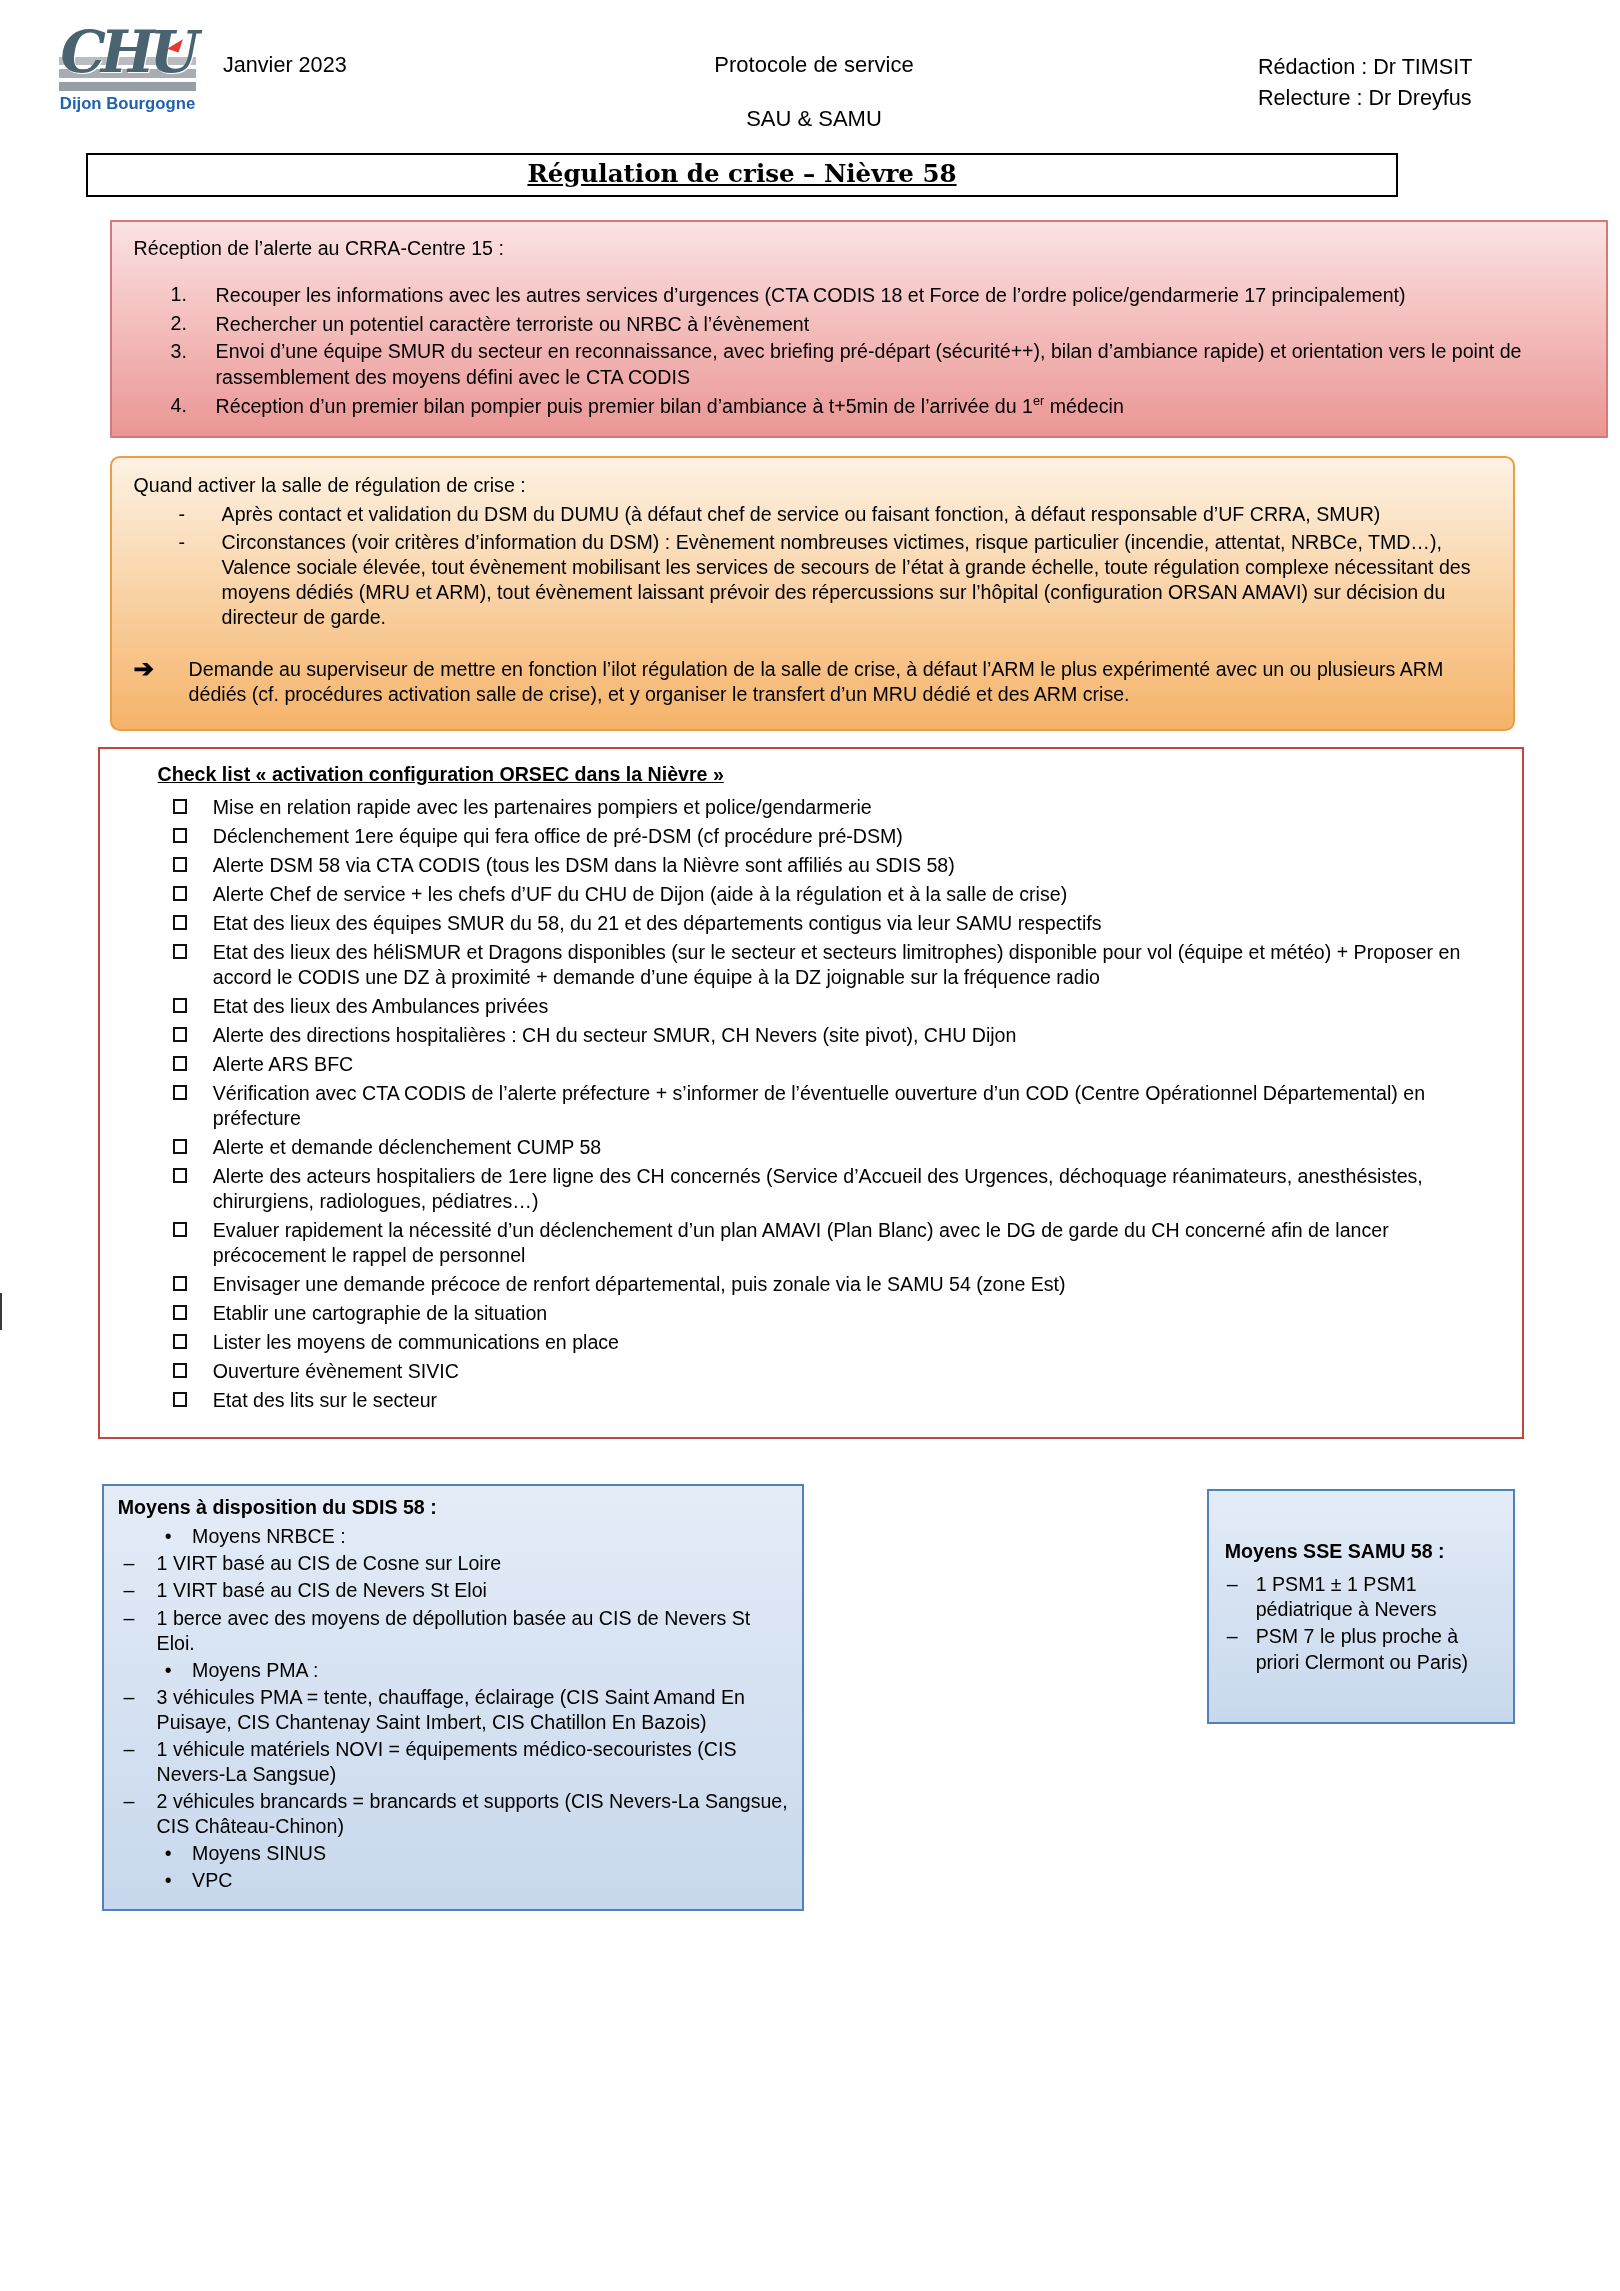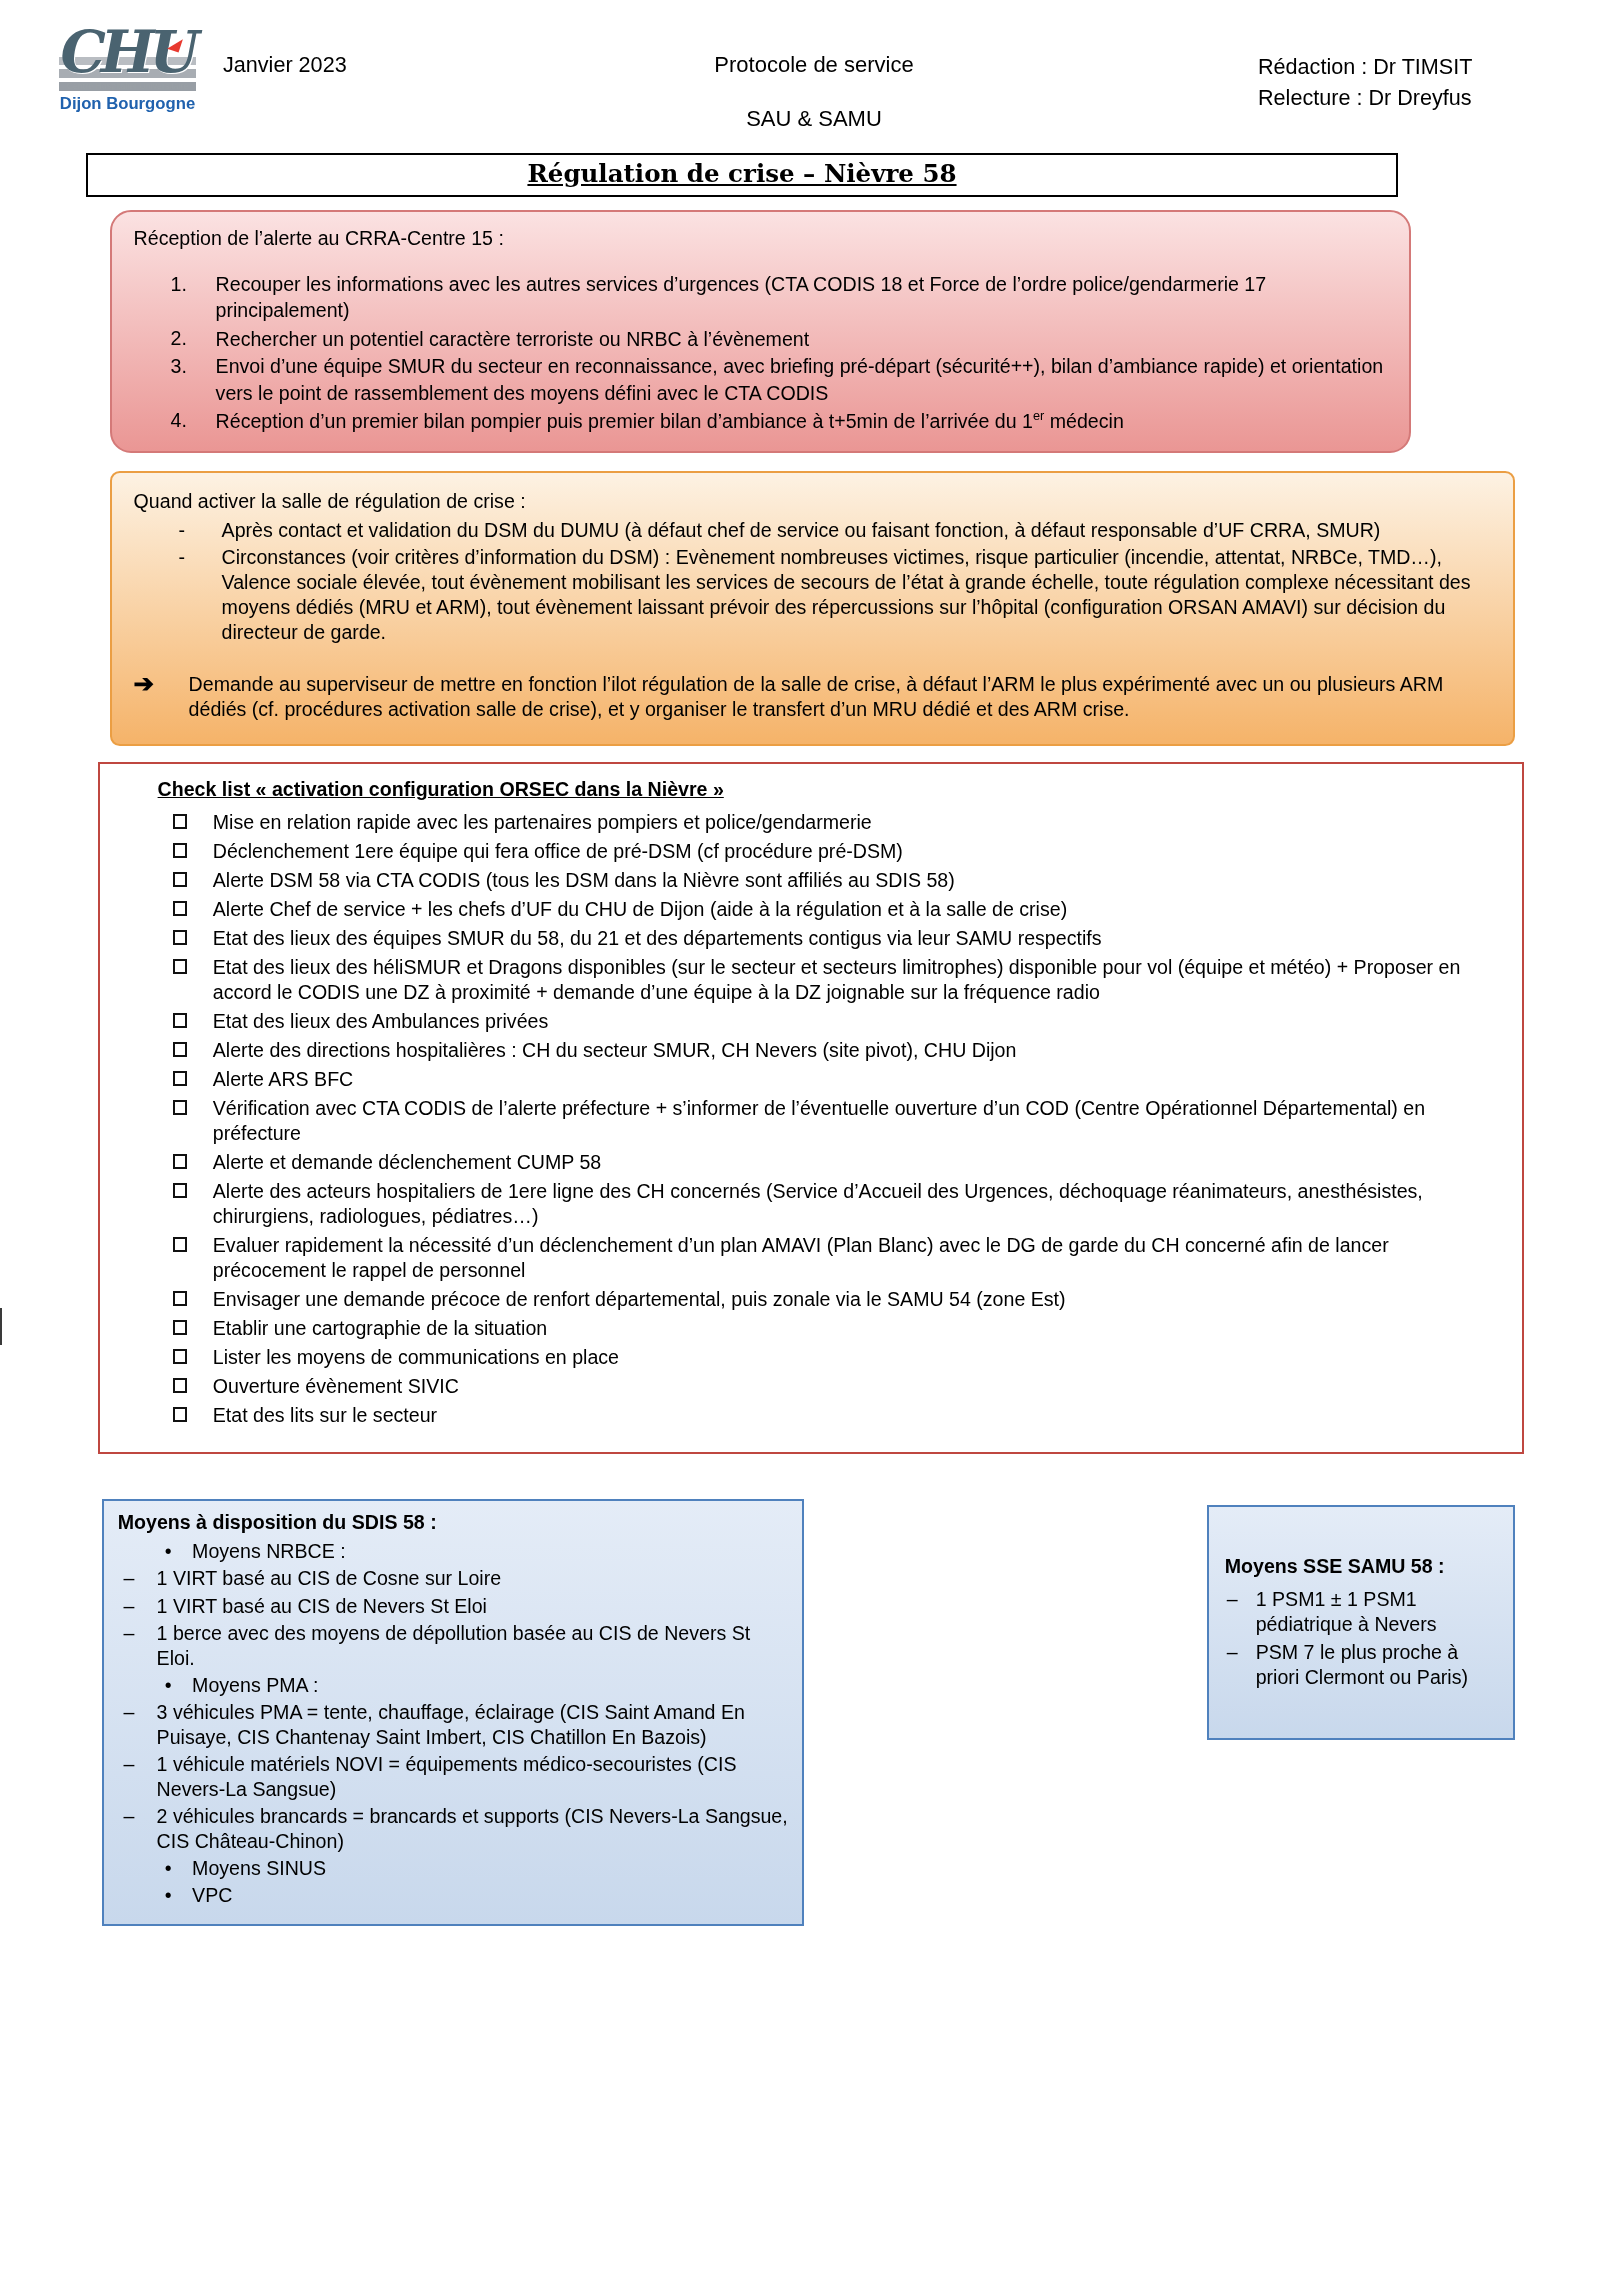--- a/index.html
+++ b/index.html
@@ -36,21 +36,21 @@
   
   .title-bar { margin:5.9px 0 0 86px; width:1312px; border:2px solid #000; padding:2.9px 0 5.9px; text-align:center; }
   .title-text { font-family:"DejaVu Serif", serif; font-weight:bold; font-size:24.5px; text-decoration:underline; }
 
   
   .box-heading { margin:0; }
   .t { flex:1; }
   .m { flex:none; }
 
   
-  .box.pink { margin:13px 0 0 110px; width:1301px; border:2px solid var(--pink-border,#d47978); border-radius:21px;
+  .box.pink { margin:23px 0 0 110px; width:1498px; border:2px solid var(--pink-border,#d47978); border-radius:1px;
               background:linear-gradient(to bottom, var(--pink-top,#fbe2e2) 0%, var(--pink-bottom,#ea9694) 100%);
               padding:13.7px 21.6px 17.6px; }
   .box.pink .box-heading { margin-bottom:21.6px; }
   .num-item { display:flex; padding-left:37px; margin-top:2.9px; }
   .num { width:45px; flex:none; }
   sup { font-size:0.65em; }
 
   
   .box.orange { margin:17.6px 0 0 110px; width:1405px; border:2px solid var(--orange-border,#eb9e43); border-radius:9.8px;
                 background:linear-gradient(to bottom, var(--orange-top,#fdf2e3) 0%, var(--orange-bottom,#f5b369) 100%);

